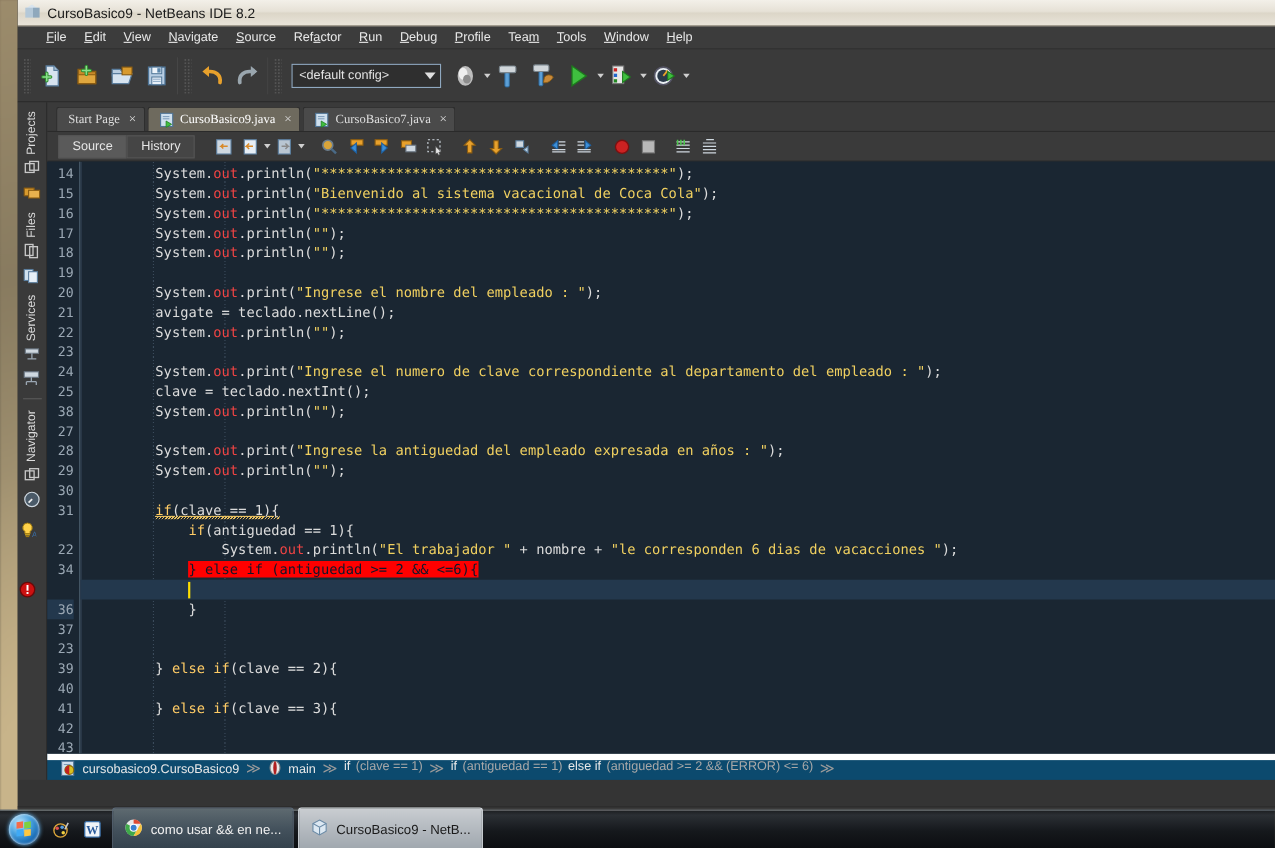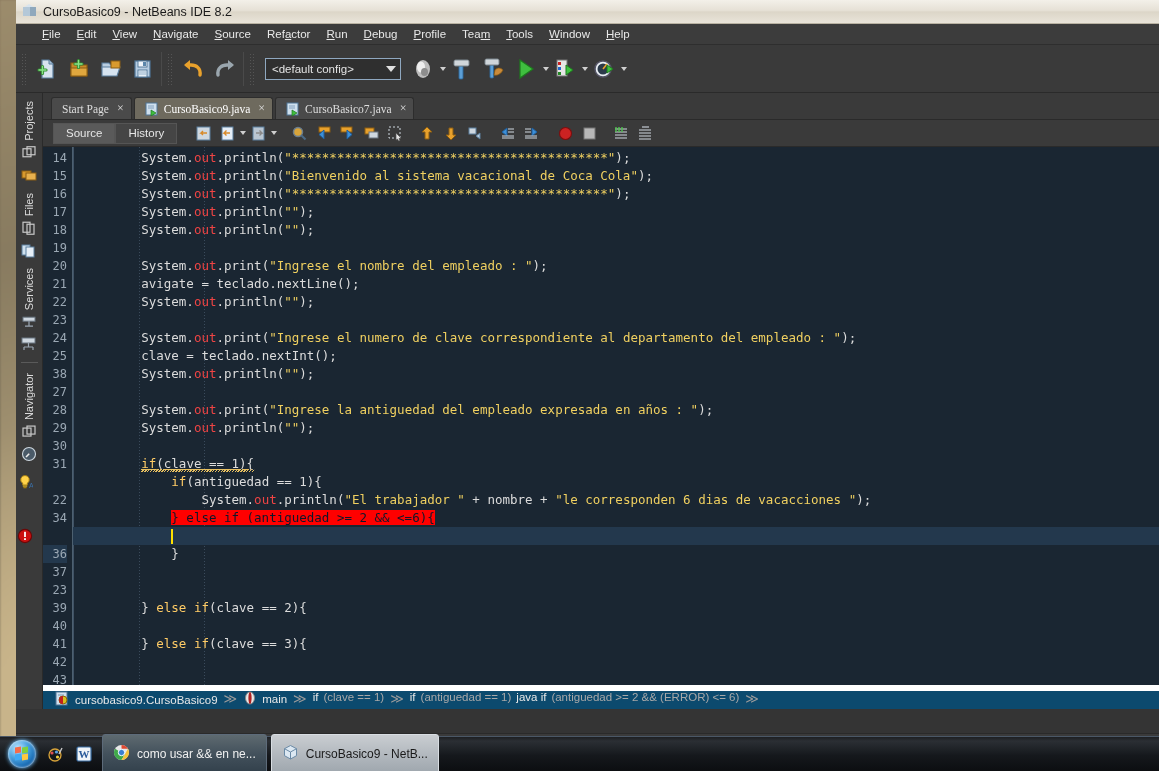--- a/index.html
+++ b/index.html
@@ -735,21 +735,21 @@
           </div>
           <span class="chev">≫</span>
           <div class="crumb">
             <span>if </span>
             <span class="dim">(clave == 1)</span>
           </div>
           <span class="chev">≫</span>
           <div class="crumb">
             <span>if </span>
             <span class="dim">(antiguedad == 1) </span>
-            <span>java if </span>
+            <span>else if </span>
             <span class="dim">(antiguedad &gt;= 2 &amp;&amp; (ERROR) &lt;= 6)</span>
           </div>
           <span class="chev">≫</span>
         </div>
     </div>
   </div>
 
   <div id="statusbar">
     <span id="status-label">CursoBasico9 (run)</span>
     <span id="progressbox">

